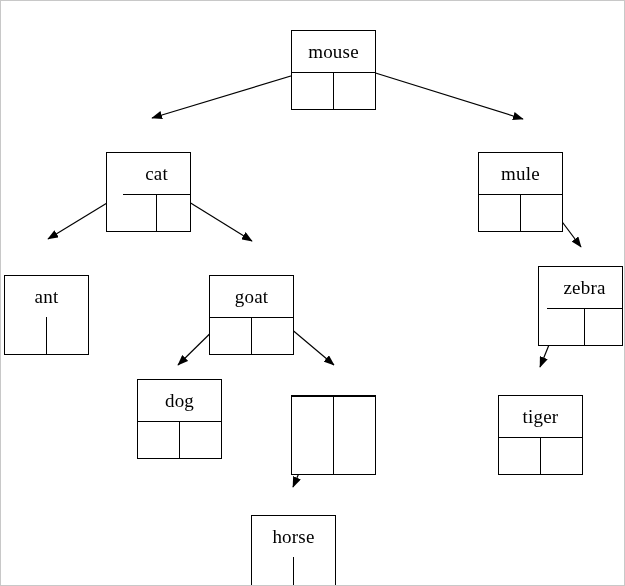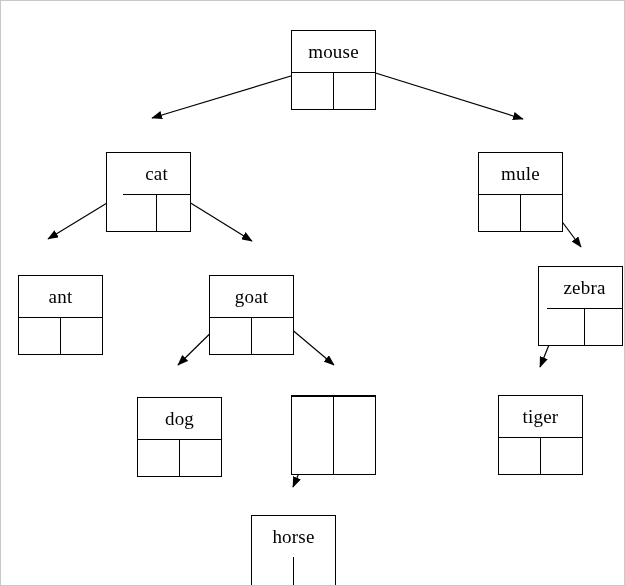--- a/index.html
+++ b/index.html
@@ -99,42 +99,42 @@
           <div class="ptr right"></div>
         </div>
       </div>
       <div class="node" style="left: 477px; top: 130px;">
         <div class="node-label">mule</div>
         <div class="node-pointers">
           <div class="ptr left"></div>
           <div class="ptr right"></div>
         </div>
       </div>
-      <div class="node" style="left: 17px; top: 253px;">
+      <div class="node" style="left: 3px; top: 253px; align-items: center;">
         <div class="node-label">ant</div>
         <div class="node-pointers">
           <div class="ptr left"></div>
           <div class="ptr right"></div>
         </div>
       </div>
       <div class="node" style="left: 208px; top: 253px;">
         <div class="node-label">goat</div>
         <div class="node-pointers">
           <div class="ptr left"></div>
           <div class="ptr right"></div>
         </div>
       </div>
       <div class="node" style="left: 537px; top: 244px; padding-left: 8px;">
         <div class="node-label">zebra</div>
         <div class="node-pointers">
           <div class="ptr left"></div>
           <div class="ptr right"></div>
         </div>
       </div>
-      <div class="node" style="left: 136px; top: 375px;">
+      <div class="node" style="left: 136px; top: 357px;">
         <div class="node-label">dog</div>
         <div class="node-pointers">
           <div class="ptr left"></div>
           <div class="ptr right"></div>
         </div>
       </div>
       <div class="node" style="left: 290px; top: 373px;">
         <div class="node-pointers">
           <div class="ptr left"></div>
           <div class="ptr right"></div>

